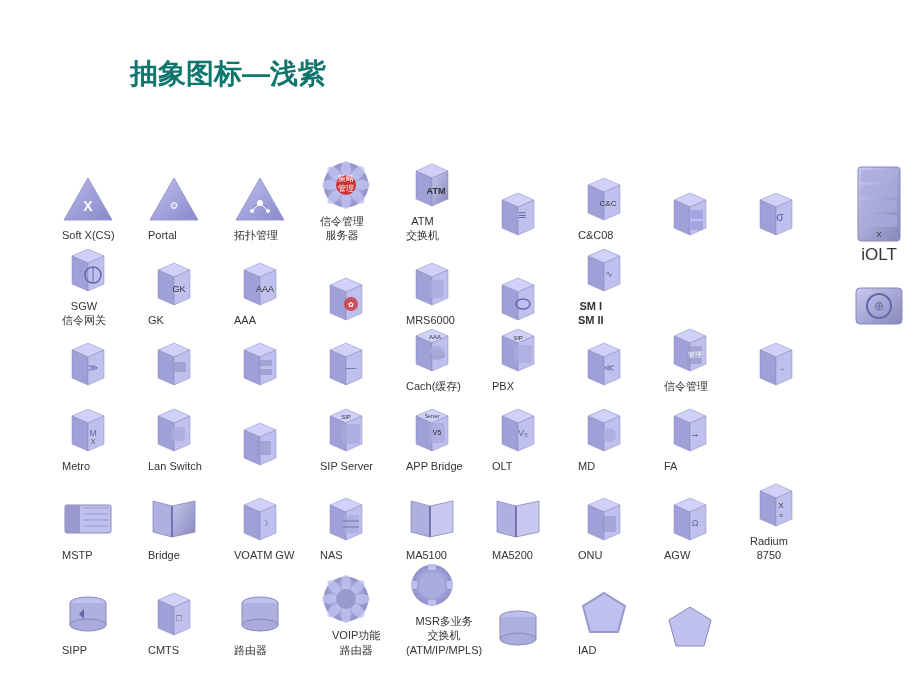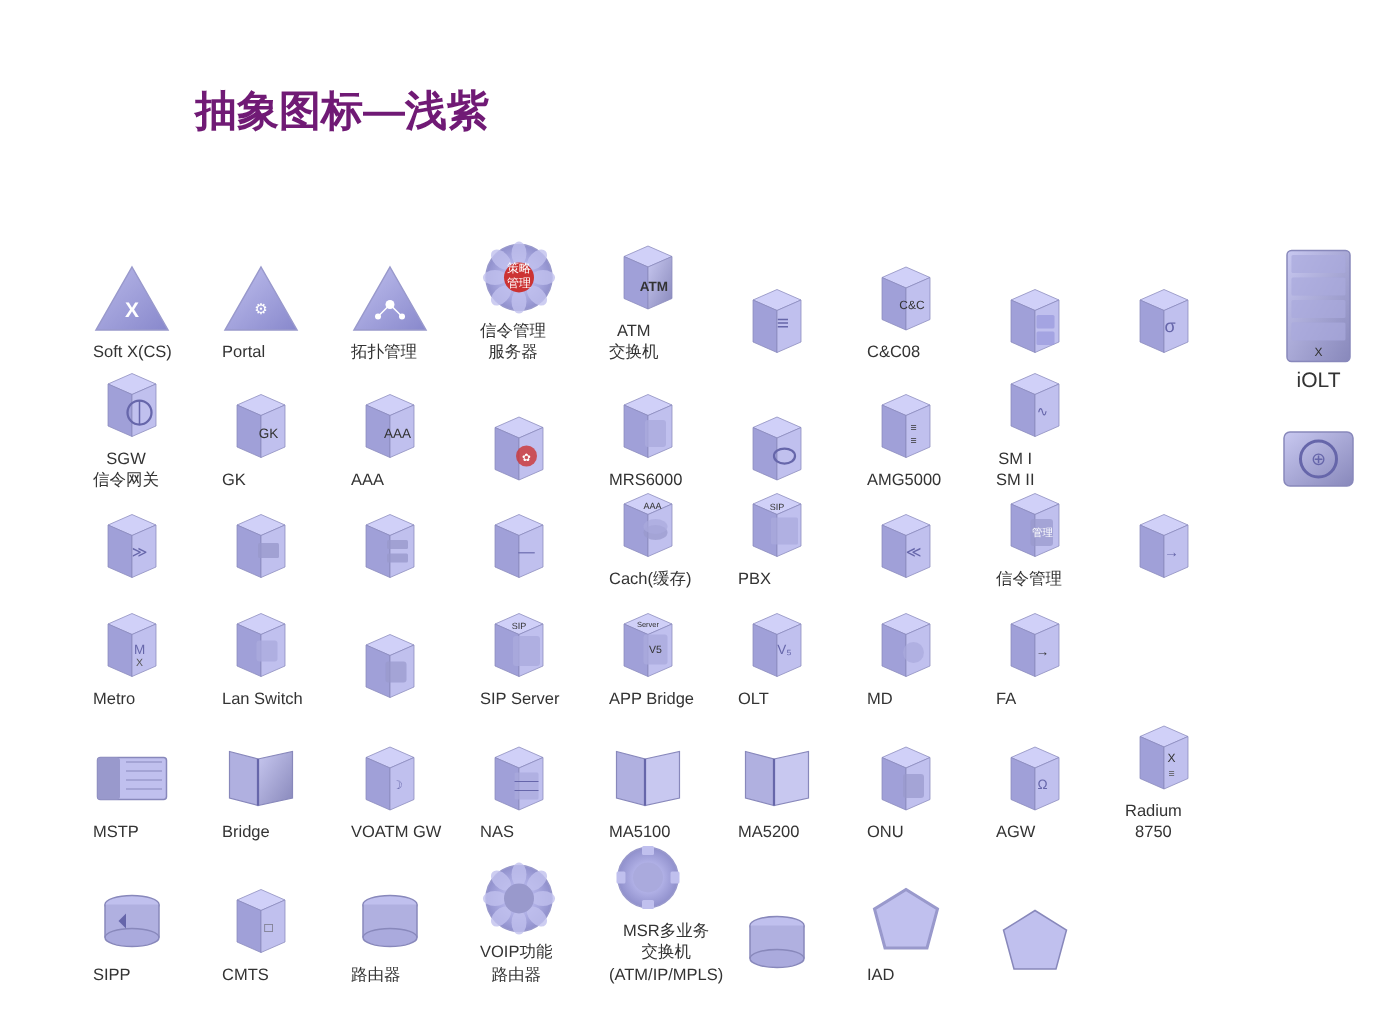--- a/index.html
+++ b/index.html
@@ -5,21 +5,21 @@
     * { margin: 0; padding: 0; box-sizing: border-box; }
     body {
       width: 920px;
       height: 690px;
       background: #fff;
       font-family: SimSun, '宋体', Arial, sans-serif;
       overflow: hidden;
       position: relative;
     }
     .page-title {
-      color: #701a75;
+      color: #0f766e;
       font-size: 28px;
       font-weight: bold;
       position: absolute;
       top: 55px;
       left: 130px;
     }
     .icon-item {
       display: flex;
       flex-direction: column;
       align-items: flex-start;
@@ -189,21 +189,21 @@
           <stop offset="100%" style="stop-color:#8888bb"></stop>
         </linearGradient>
       </defs>
     <rect x="5" y="2" width="42" height="74" rx="3" fill="url(#iolg)" stroke="#8888bb" stroke-width="1"></rect>
     <rect x="8" y="5" width="36" height="12" rx="1" fill="#aaaadd" opacity="0.7"></rect>
     <rect x="8" y="20" width="36" height="12" rx="1" fill="#aaaadd" opacity="0.7"></rect>
     <rect x="8" y="35" width="36" height="12" rx="1" fill="#aaaadd" opacity="0.7"></rect>
     <rect x="8" y="50" width="36" height="12" rx="1" fill="#aaaadd" opacity="0.7"></rect>
     <text x="26" y="72" text-anchor="middle" font-size="8" fill="#333">X</text>
   </svg>
-  <span style="font-size:14px;color:#333;">iOLT</span>
+  <span style="font-size:17px;color:#333;">iOLT</span>
 </div>
 
 <div style="position:absolute;top:240px;left:60px;display:flex;align-items:flex-end;gap:2px;">
 
   <div class="icon-item">
     <svg class="icon-img" viewBox="0 0 52 52">
       <polygon points="10,12 26,5 42,12 26,19" fill="#d0d0f8" stroke="#8888bb" stroke-width="0.5"></polygon>
       <polygon points="10,12 10,40 26,47 26,19" fill="#a0a0d8" stroke="#8888bb" stroke-width="0.5"></polygon>
       <polygon points="26,19 26,47 42,40 42,12" fill="#c0c0ee" stroke="#8888bb" stroke-width="0.5"></polygon>
       <circle cx="31" cy="31" r="8" fill="none" stroke="#6666aa" stroke-width="1.5"></circle>
@@ -257,39 +257,29 @@
   <div class="icon-item">
     <svg class="icon-img" viewBox="0 0 52 52">
       <polygon points="10,12 26,5 42,12 26,19" fill="#d0d0f8" stroke="#8888bb" stroke-width="0.5"></polygon>
       <polygon points="10,12 10,40 26,47 26,19" fill="#a0a0d8" stroke="#8888bb" stroke-width="0.5"></polygon>
       <polygon points="26,19 26,47 42,40 42,12" fill="#c0c0ee" stroke="#8888bb" stroke-width="0.5"></polygon>
       <ellipse cx="31" cy="31" rx="7" ry="5" fill="none" stroke="#6666aa" stroke-width="1.5"></ellipse>
     </svg>
     <span class="label"></span>
   </div>
 
-  <div class="icon-item">
-    <svg class="icon-img" viewBox="0 0 52 52">
-      <polygon points="10,12 26,5 42,12 26,19" fill="#d0d0f8" stroke="#8888bb" stroke-width="0.5"></polygon>
-      <polygon points="10,12 10,40 26,47 26,19" fill="#a0a0d8" stroke="#8888bb" stroke-width="0.5"></polygon>
-      <polygon points="26,19 26,47 42,40 42,12" fill="#c0c0ee" stroke="#8888bb" stroke-width="0.5"></polygon>
-      <text x="31" y="29" text-anchor="middle" font-size="7" fill="#333">≡</text>
-      <text x="31" y="38" text-anchor="middle" font-size="7" fill="#333">≡</text>
-    </svg>
-    <span class="label">AMG5000</span>
-  </div>
 
   <div class="icon-item">
     <svg class="icon-img" viewBox="0 0 52 52">
       <polygon points="10,12 26,5 42,12 26,19" fill="#d0d0f8" stroke="#8888bb" stroke-width="0.5"></polygon>
       <polygon points="10,12 10,40 26,47 26,19" fill="#a0a0d8" stroke="#8888bb" stroke-width="0.5"></polygon>
       <polygon points="26,19 26,47 42,40 42,12" fill="#c0c0ee" stroke="#8888bb" stroke-width="0.5"></polygon>
       <text x="31" y="33" text-anchor="middle" font-size="9" fill="#6666aa">∿</text>
     </svg>
-    <span class="label" style="white-space:pre-line;">SM I
+    <span class="label" style="white-space:pre-line;font-weight:bold;">SM I
 SM II</span>
   </div>
 
 </div>
 
 <div style="position:absolute;top:280px;right:15px;">
   <svg width="52" height="52" viewBox="0 0 52 52">
     <defs>
         <linearGradient id="brg" x1="0%" y1="0%" x2="100%" y2="100%">
           <stop offset="0%" style="stop-color:#c8c8f0"></stop>
@@ -644,21 +634,21 @@
       <ellipse cx="26" cy="10" rx="5" ry="8" fill="#c0c0ee" opacity="0.8"></ellipse>
       <ellipse cx="26" cy="42" rx="5" ry="8" fill="#c0c0ee" opacity="0.8"></ellipse>
       <ellipse cx="10" cy="26" rx="8" ry="5" fill="#c0c0ee" opacity="0.8"></ellipse>
       <ellipse cx="42" cy="26" rx="8" ry="5" fill="#c0c0ee" opacity="0.8"></ellipse>
       <ellipse cx="14" cy="14" rx="5" ry="8" fill="#c0c0ee" opacity="0.8" transform="rotate(-45 14 14)"></ellipse>
       <ellipse cx="38" cy="38" rx="5" ry="8" fill="#c0c0ee" opacity="0.8" transform="rotate(-45 38 38)"></ellipse>
       <ellipse cx="38" cy="14" rx="5" ry="8" fill="#c0c0ee" opacity="0.8" transform="rotate(45 38 14)"></ellipse>
       <ellipse cx="14" cy="38" rx="5" ry="8" fill="#c0c0ee" opacity="0.8" transform="rotate(45 14 38)"></ellipse>
       <circle cx="26" cy="26" r="10" fill="#9999cc"></circle>
     </svg>
-    <span class="label" style="white-space:pre-line;">VOIP功能
+    <span class="label" style="white-space:pre-line;margin-left:12px;">VOIP功能
 路由器</span>
   </div>
 
   <div class="icon-item">
     <svg class="icon-img" viewBox="0 0 52 52">
       <defs>
           <radialGradient id="msrg">
             <stop offset="0%" style="stop-color:#d0d0ff"></stop>
             <stop offset="100%" style="stop-color:#9090cc"></stop>
           </radialGradient>

